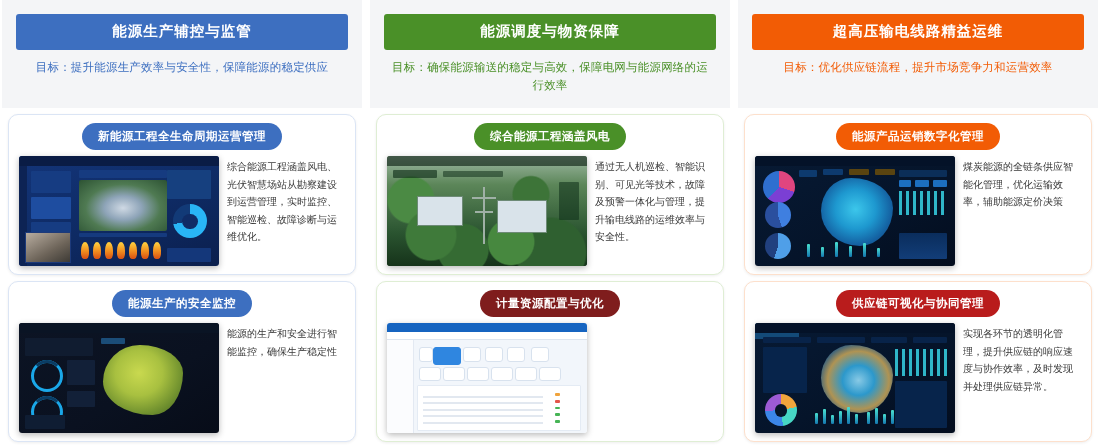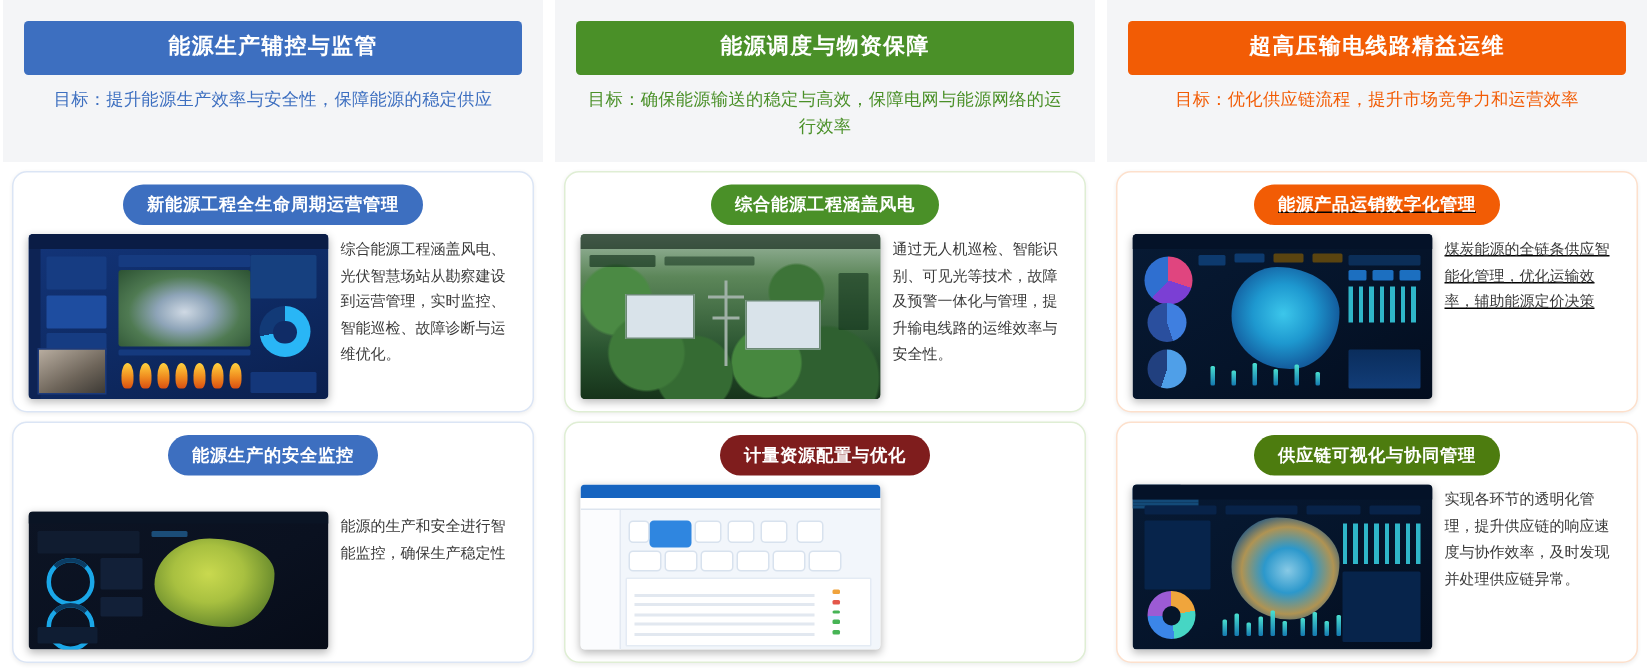--- a/index.html
+++ b/index.html
@@ -261,21 +261,21 @@
               <div class="pnl" style="right:4%;top:13%;width:22%;height:26%;background:#16407f;"></div>
               <div class="donut"></div>
               <div class="pnl" style="right:4%;bottom:4%;width:22%;height:12%;background:#14377a;"></div>
               <div class="thumb"></div>
             </div>
           </div>
           <div class="card-desc" id="cd00">综合能源工程涵盖风电、光伏智慧场站从勘察建设到运营管理，实时监控、智能巡检、故障诊断与运维优化。</div>
         </div>
       </div>
 
-      <div class="card" id="card-0-1" style="border: 1px solid rgb(219, 229, 245); box-shadow: rgba(0, 0, 0, 0.07) 0px 1px 3px; gap: 18px;">
+      <div class="card" id="card-0-1" style="border: 1px solid rgb(219, 229, 245); box-shadow: rgba(0, 0, 0, 0.07) 0px 1px 3px;">
         <div class="card-title" id="ct01" style="background: rgb(61, 111, 192);">能源生产的安全监控</div>
         <div class="card-body">
           <div class="shot">
             <div class="ui d-terrain">
               <div class="topbar"></div>
               <div class="pnl" style="left:3%;top:14%;width:34%;height:16%;background:#101c30;"></div>
               <div class="ring" style="left:6%;top:34%;width:13%;height:0;padding-bottom:13%;"></div>
               <div class="ring" style="left:6%;top:66%;width:13%;height:0;padding-bottom:13%;"></div>
               <div class="pnl" style="left:24%;top:34%;width:14%;height:22%;background:#122038;"></div>
               <div class="pnl" style="left:24%;top:62%;width:14%;height:14%;background:#122038;"></div>
@@ -358,21 +358,21 @@
   </div>
 
   <div class="column">
     <div class="col-header">
       <div class="header-banner" id="banner2" style="background: rgb(242, 92, 5);">超高压输电线路精益运维</div>
       <div class="header-goal" id="goal2" style="color: rgb(242, 92, 5);">目标：优化供应链流程，提升市场竞争力和运营效率</div>
     </div>
 
     <div class="cards">
 
-      <div class="card" id="card-2-0" style="border: 1px solid rgb(253, 224, 204); box-shadow: rgba(0, 0, 0, 0.07) 0px 1px 3px; text-decoration: underline;">
+      <div class="card" id="card-2-0" style="border: 1px solid rgb(253, 224, 204); box-shadow: rgba(0, 0, 0, 0.07) 0px 1px 3px;">
         <div class="card-title" id="ct20" style="background: rgb(242, 92, 5);">能源产品运销数字化管理</div>
         <div class="card-body">
           <div class="shot">
             <div class="ui d-map">
               <div class="topbar"></div>
               <div class="pie" style="left:4%;top:14%;width:16%;height:0;padding-bottom:16%;background:conic-gradient(#e0457f 0 30%,#7b3fd4 30% 62%,#2f6fd0 62% 100%);"></div>
               <div class="pie" style="left:5%;top:42%;width:13%;height:0;padding-bottom:13%;background:conic-gradient(#3f7fe0 0 45%,#2a4f9e 45% 100%);"></div>
               <div class="pie" style="left:5%;top:70%;width:13%;height:0;padding-bottom:13%;background:conic-gradient(#4f9fe8 0 55%,#21407f 55% 100%);"></div>
               <div class="pnl" style="left:22%;top:13%;width:9%;height:6%;background:#0d3a6e;"></div>
               <div class="pnl" style="left:34%;top:12%;width:10%;height:5%;background:#0d3a6e;"></div>
@@ -391,21 +391,21 @@
               <div class="vbar" style="left:47%;height:10%;"></div>
               <div class="vbar" style="left:54%;height:13%;"></div>
               <div class="vbar" style="left:61%;height:8%;"></div>
             </div>
           </div>
           <div class="card-desc" id="cd20">煤炭能源的全链条供应智能化管理，优化运输效率，辅助能源定价决策</div>
         </div>
       </div>
 
       <div class="card" id="card-2-1" style="border: 1px solid rgb(253, 224, 204); box-shadow: rgba(0, 0, 0, 0.07) 0px 1px 3px;">
-        <div class="card-title" id="ct21" style="background: #4d7c0f;">供应链可视化与协同管理</div>
+        <div class="card-title" id="ct21" style="background: #b91c1c;">供应链可视化与协同管理</div>
         <div class="card-body">
           <div class="shot">
             <div class="ui d-map">
               <div class="topbar"></div>
               <div class="pnl" style="left:4%;top:13%;width:24%;height:5%;background:#082349;"></div>
               <div class="pnl" style="left:31%;top:13%;width:24%;height:5%;background:#082349;"></div>
               <div class="pnl" style="left:58%;top:13%;width:18%;height:5%;background:#082349;"></div>
               <div class="pnl" style="left:79%;top:13%;width:17%;height:5%;background:#082349;"></div>
               <div class="pnl" style="left:4%;top:22%;width:22%;height:42%;background:#07244b;"></div>
               <div class="row" style="left:6%;top:30%;width:16%;height:2px;background:#13436f;"></div>

